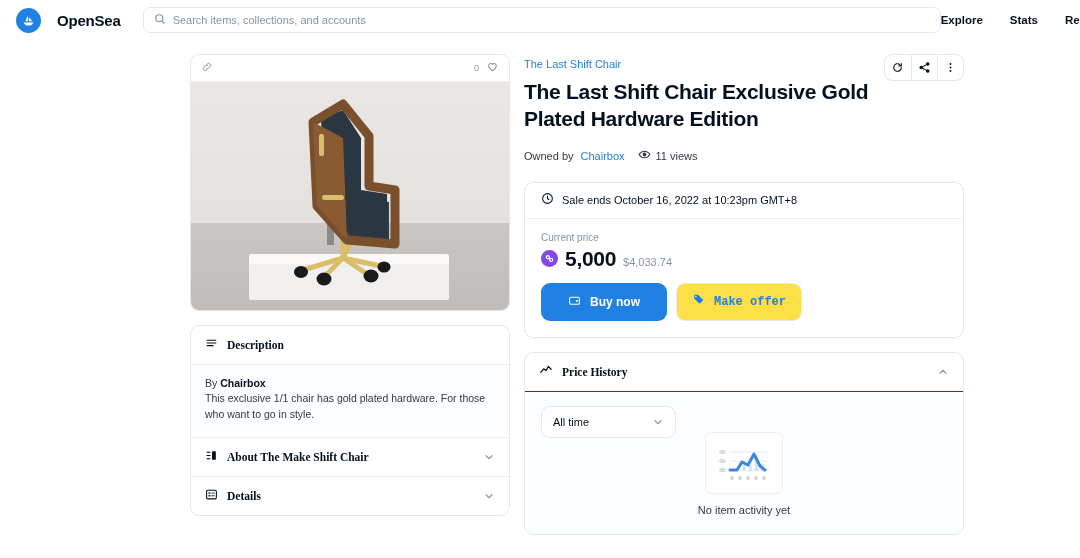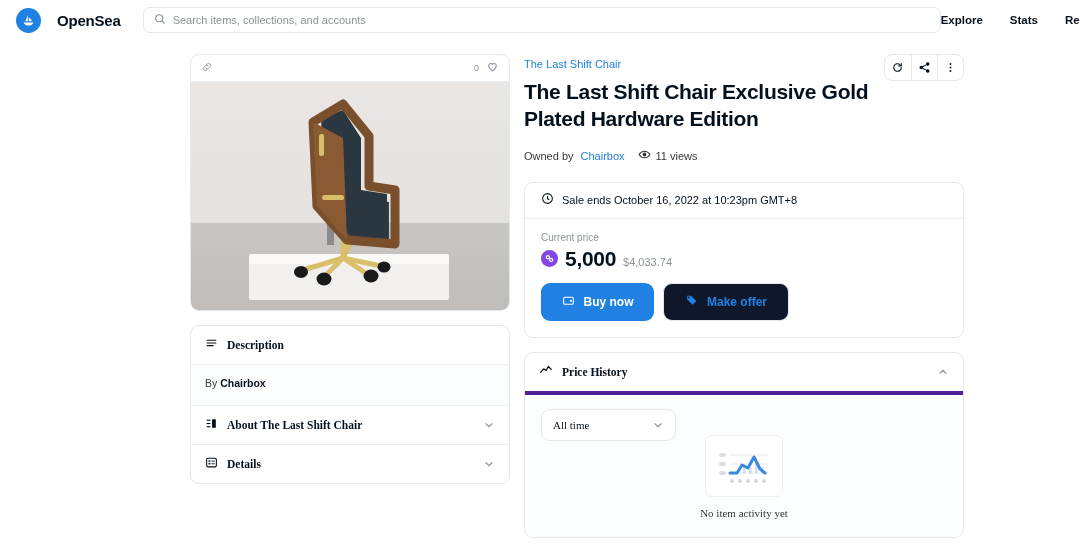--- a/index.html
+++ b/index.html
@@ -135,28 +135,29 @@
   }
   .price-main { font-size: 21px; font-weight: bold; color: #04111d; letter-spacing: -0.3px; }
   .price-usd { font-size: 11px; color: #8a939b; }
   .btn-row { display: flex; gap: 9px; }
   .btn {
     height: 38px; border-radius: 9px;
     display: flex; align-items: center; justify-content: center;
     gap: 9px; cursor: pointer;
     font-size: 12px; font-weight: bold;
   }
-  .btn-buy { width: 113px; background: #2081e2; color: #ffffff; border: none; }
+  .btn-buy { width: 126px; background: #2081e2; color: #ffffff; border: none; }
   .btn-offer {
-    width: 126px; background: #0f172a; color: #2081e2;
+    width: 126px; background: #fde047; color: #2081e2;
     border: 1px solid #e5e8eb;
-  }
-
-  
-  .ph-body { border-top: 4px solid #4c1d95; padding: 14px 16px 18px; background: #fbfdff; font-family: Liberation Serif, serif; }
+    font-family: Liberation Mono, monospace;
+  }
+
+  
+  .ph-body { border-top: 1px solid #4c1d95; padding: 14px 16px 18px; background: #fbfdff; }
   .select-box {
     width: 135px; height: 32px;
     border: 1px solid #e5e8eb; border-radius: 9px;
     background: #ffffff;
     display: flex; align-items: center;
     padding: 0 11px; cursor: pointer;
   }
   .select-val { font-size: 11px; color: #04111d; }
   .select-chev { margin-left: auto; color: #8a939b; display: flex; }
   .empty-wrap {
@@ -297,34 +298,35 @@
             <path d="M4 6h16M4 11h16M4 16h11"></path>
           </svg>
         </span>
         <span class="acc-title">Description</span>
       </div>
 
       <div class="acc-body">
         <div class="desc-by">
           <span>By </span><b>Chairbox</b>
         </div>
+        <div class="desc-text">This exclusive 1/1 chair has gold plated hardware. For those who want to go in style.</div>
       </div>
 
       <div class="divider"></div>
 
       <div class="acc-head">
         <span>
           <svg width="13" height="13" viewBox="0 0 24 24">
             <rect x="3" y="5" width="7" height="2" fill="#04111d"></rect>
             <rect x="3" y="11" width="7" height="2" fill="#04111d"></rect>
             <rect x="3" y="17" width="7" height="2" fill="#04111d"></rect>
             <rect x="13" y="4" width="7" height="16" rx="1" fill="#04111d"></rect>
           </svg>
         </span>
-        <span class="acc-title">About The Last Shift Chair</span>
+        <span class="acc-title">About The Make Shift Chair</span>
         <span class="acc-chev">
           <svg width="12" height="12" viewBox="0 0 24 24" fill="none" stroke="#8a939b" stroke-width="2.3" stroke-linecap="round">
             <path d="M6 9.5l6 6 6-6"></path>
           </svg>
         </span>
       </div>
 
       <div class="divider"></div>
 
       <div class="acc-head">

